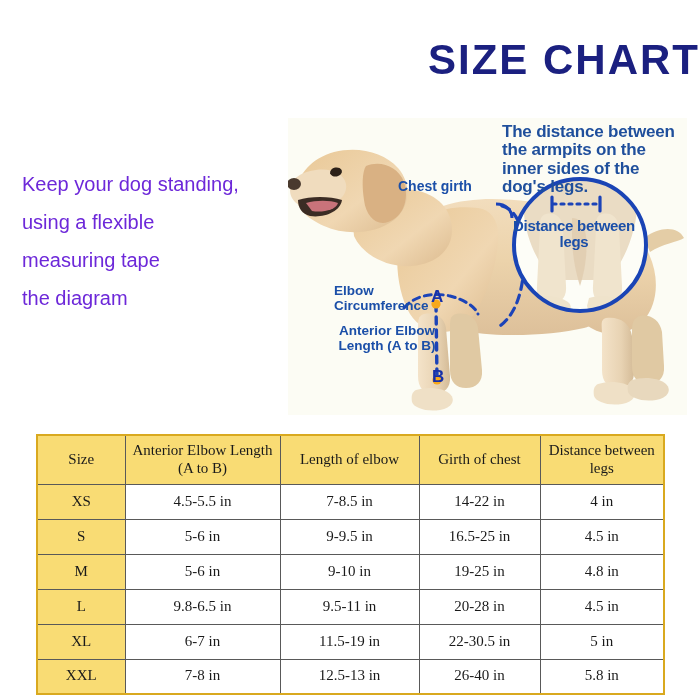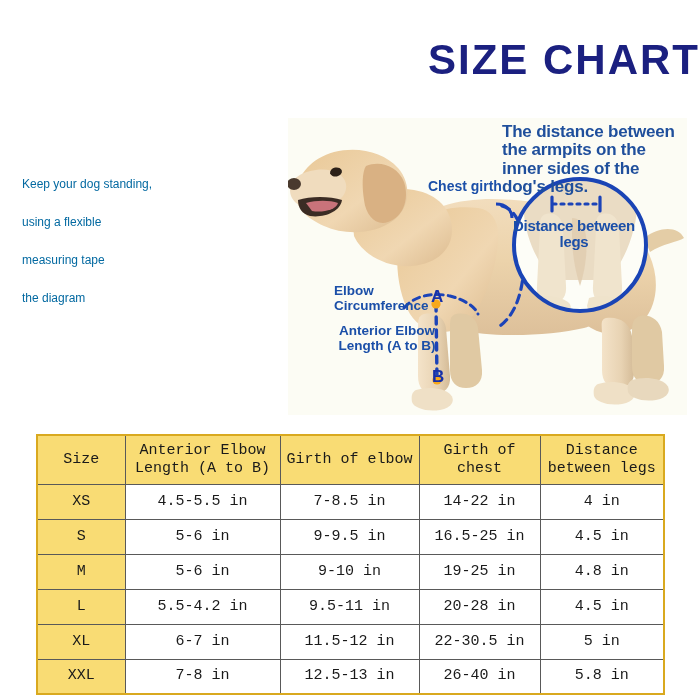--- a/index.html
+++ b/index.html
@@ -26,22 +26,22 @@
     letter-spacing: 2px;
     color: #1b2080;
     font-family: "Liberation Sans", sans-serif;
   }
 
   
   #instructions {
     position: absolute;
     left: 22px; top: 165px;
     width: 262px;
-    color: #0369a1;
-    font-size: 12px;
+    color: #6d28d9;
+    font-size: 20px;
     line-height: 38px;
     font-family: "Liberation Sans", sans-serif;
   }
   #instructions .line { white-space: nowrap; }
 
   
   #diagram {
     position: absolute;
     left: 288px; top: 118px;
     width: 399px; height: 297px;
@@ -61,21 +61,20 @@
     left: 214px; top: 5px;
     width: 180px;
     font-size: 17px;
     color: #1f4f9c;
     letter-spacing: -0.2px;
   }
   #lbl-chest {
     left: 110px; top: 61px;
     font-size: 14px;
     color: #1b4fa8;
-    margin-left: 30px;
   }
   #lbl-elbow-circ {
     left: 46px; top: 166px;
     width: 120px;
     font-size: 13.5px;
     color: #1b4fa8;
   }
   #lbl-anterior {
     left: 31px; top: 206px;
     width: 136px;
@@ -103,21 +102,21 @@
     font-weight: bold;
     color: #1730a8;
   }
 
   
   #size-table {
     position: absolute;
     left: 36px; top: 434px;
     width: 629px;
     border-collapse: collapse;
-    font-family: Liberation Mono, monospace;
+    font-family: Liberation Serif, serif;
     font-size: 15px;
     color: #1a1a1a;
     background: #ffffff;
     border: 2px solid #d9a91f;
   }
   #size-table td, #size-table th {
     border: 1px solid #595959;
     text-align: center;
     vertical-align: middle;
     font-weight: normal;
@@ -285,21 +284,21 @@
     <div class="diagram-label" id="lbl-distance">Distance between legs</div>
     <div class="diagram-label" id="lbl-pt-a">A</div>
     <div class="diagram-label" id="lbl-pt-b">B</div>
   </div>
 
   <table id="size-table">
     <thead>
       <tr>
         <td class="col-size">Size</td>
         <td class="col-ante">Anterior Elbow Length (A to B)</td>
-        <td class="col-gelb">Girth of elbow</td>
+        <td class="col-gelb">Length of elbow</td>
         <td class="col-gche">Girth of chest</td>
         <td class="col-dist">Distance between legs</td>
       </tr>
     </thead>
     <tbody>
       <tr>
         <td class="size-cell">XS</td>
         <td>4.5-5.5 in</td>
         <td>7-8.5 in</td>
         <td>14-22 in</td>
@@ -314,29 +313,29 @@
       </tr>
       <tr>
         <td class="size-cell">M</td>
         <td>5-6 in</td>
         <td>9-10 in</td>
         <td>19-25 in</td>
         <td>4.8 in</td>
       </tr>
       <tr>
         <td class="size-cell">L</td>
-        <td>5.5-4.2 in</td>
+        <td>9.8-6.5 in</td>
         <td>9.5-11 in</td>
         <td>20-28 in</td>
         <td>4.5 in</td>
       </tr>
       <tr>
         <td class="size-cell">XL</td>
         <td>6-7 in</td>
-        <td>11.5-12 in</td>
+        <td>11.5-19 in</td>
         <td>22-30.5 in</td>
         <td>5 in</td>
       </tr>
       <tr>
         <td class="size-cell">XXL</td>
         <td>7-8 in</td>
         <td>12.5-13 in</td>
         <td>26-40 in</td>
         <td>5.8 in</td>
       </tr>

